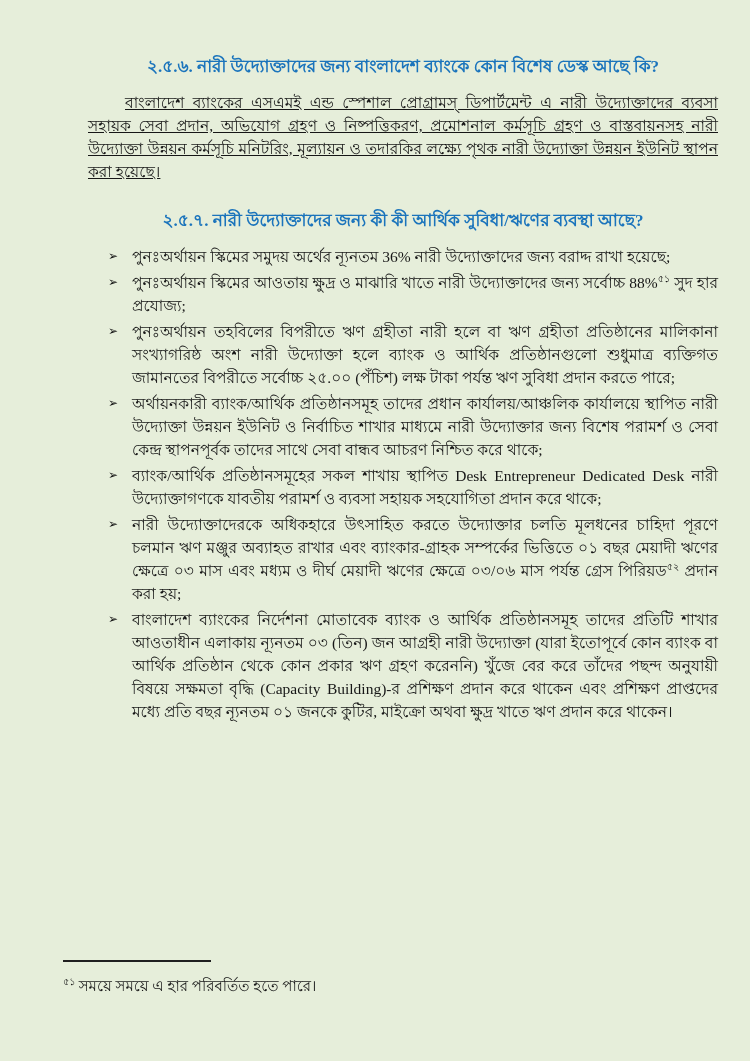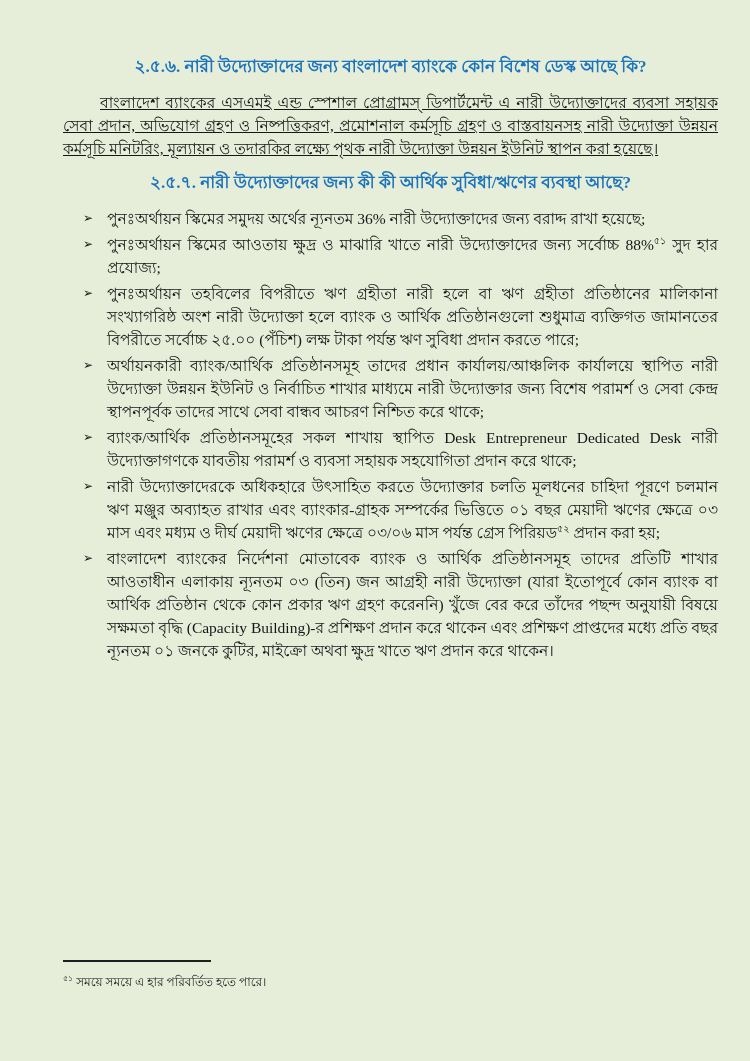--- a/index.html
+++ b/index.html
@@ -12,32 +12,32 @@
     background: #e6eeda;
     font-family: "Liberation Serif", "DejaVu Serif", serif;
     color: #161616;
     position: relative;
     overflow: hidden;
   }
   .page {
     position: absolute;
     inset: 0;
     box-sizing: border-box;
-    padding: 56px 32px 0 63px;
+    padding: 56px 32px 0 88px;
   }
   .heading {
     color: #1b74bc;
     font-weight: bold;
     font-size: 17px;
     line-height: 22px;
     text-align: center;
     margin: 0 0 13px 0;
   }
   .heading-2 {
-    margin-top: 12px;
+    margin-top: 27px;
   }
   .para {
     font-size: 15.5px;
     line-height: 23px;
     text-align: justify;
     text-indent: 37px;
     margin: 0 0 10px 0;
     text-decoration: underline;
   }
   .bullet-list {
@@ -65,22 +65,22 @@
   sup.fn-ref {
     font-size: 0.62em;
     line-height: 0;
     vertical-align: super;
   }
   .footnotes {
     position: absolute;
     left: 63px;
     right: 40px;
     top: 960px;
-    font-size: 12px;
-    line-height: 19px;
+    font-size: 15px;
+    line-height: 25px;
     color: #1a1a1a;
     font-family: Liberation Serif, serif;
   }
   .fn-rule {
     width: 148px;
     height: 2px;
     background: #1f1f1f;
     margin: 0 0 7px 0;
   }
   .fn-item {

